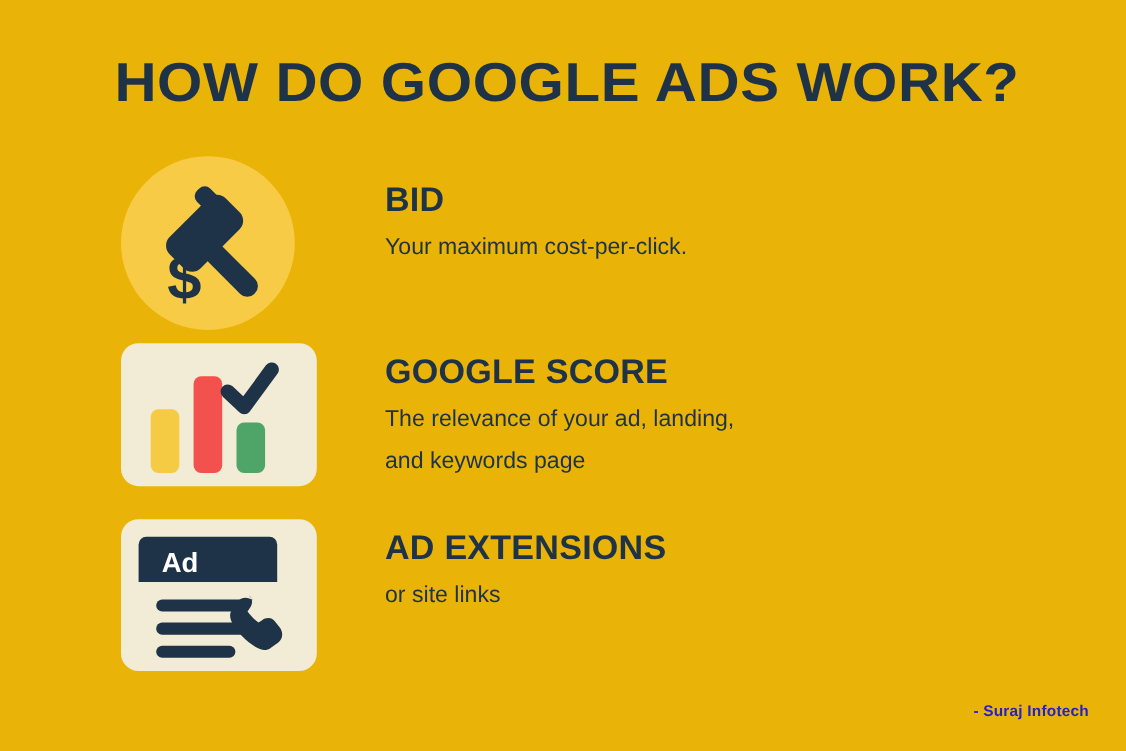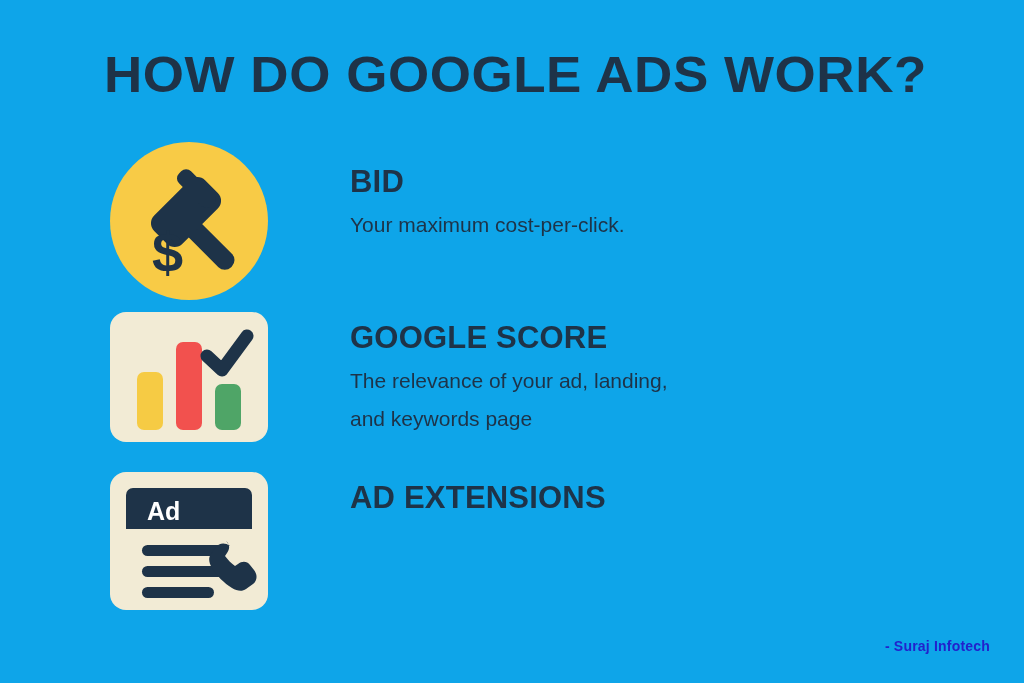--- a/index.html
+++ b/index.html
@@ -11,21 +11,21 @@
     height: 683px;
     background: #FDF8E3;
     font-family: "Liberation Sans", sans-serif;
     overflow: hidden;
     position: relative;
   }
   .canvas {
     position: relative;
     width: 1024px;
     height: 683px;
-    background: #0ea5e9;
+    background: #eab308;
   }
 
   
   .title {
     position: absolute;
     left: 104px;
     top: 44px;
     width: 860px;
     font-size: 50px;
     font-weight: 700;
@@ -91,20 +91,21 @@
   }
   .circle-icon svg { position: absolute; left: 0; top: 0; }
 
   
   .tile-icon {
     width: 158px;
     height: 130px;
     border-radius: 16px;
     background: #F2EBD5;
     position: relative;
+    padding-left: 20px;
   }
   .tile-icon.tall { height: 138px; }
   .tile-icon svg { position: absolute; left: 0; top: 0; }
 
   
   .signature {
     position: absolute;
     right: 34px;
     bottom: 29px;
     font-size: 14px;
@@ -183,19 +184,20 @@
           <path d="M 120 74 c -5 -4 -11 -3 -14 1 l -5 7 c -3 4 -2 9 1 14
                    c 5 8 12 15 20 20 c 5 3 10 4 14 1 l 7 -5 c 4 -3 5 -9 1 -14
                    l -4 -5 c -3 -4 -8 -4 -12 -1 l -3 2 c -4 -3 -7 -6 -10 -10 l 2 -3
                    c 3 -4 3 -9 -1 -12 z" fill="#1E3348"></path>
         </svg>
       </div>
     </div>
     <div class="text-col">
       <h2 class="item-title">AD EXTENSIONS</h2>
       <p class="item-desc">
+        <span class="line">or site links</span>
       </p>
     </div>
   </div>
 
   <div class="signature">- Suraj Infotech</div>
 
 </div>
 
 </body></html>

